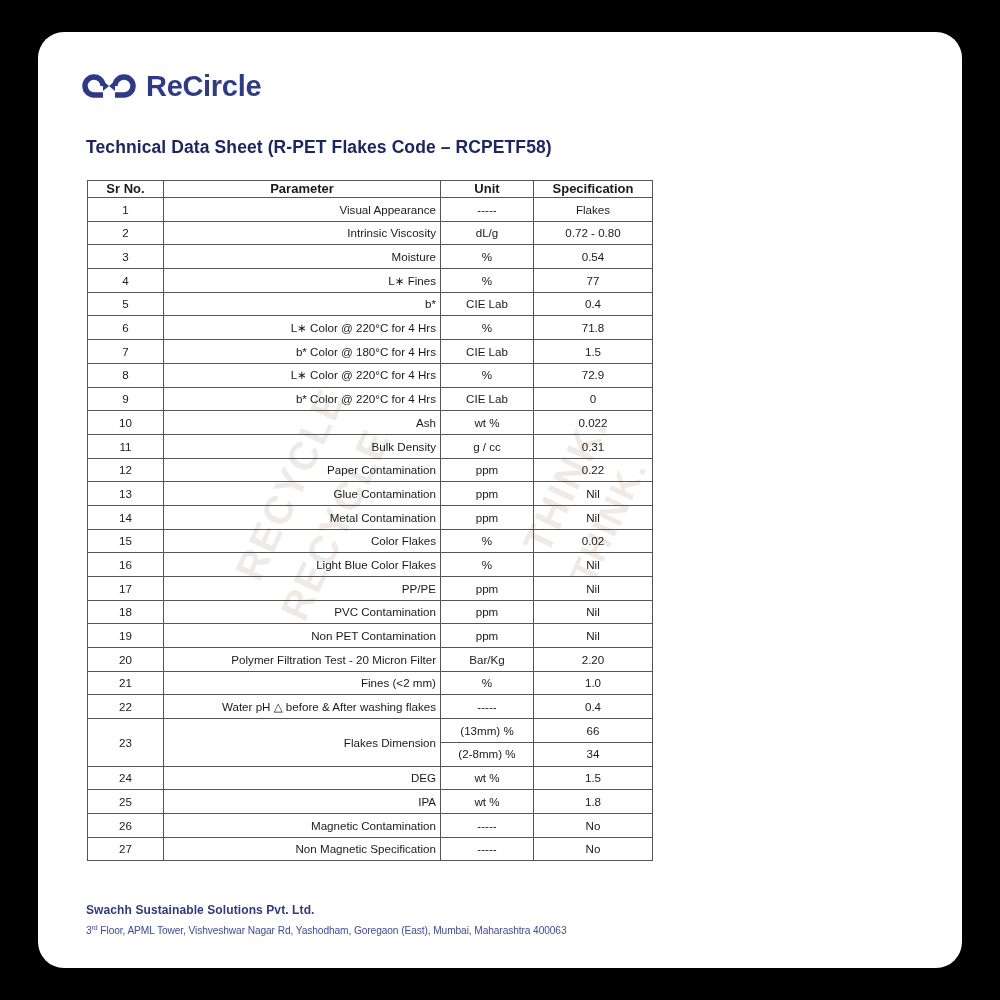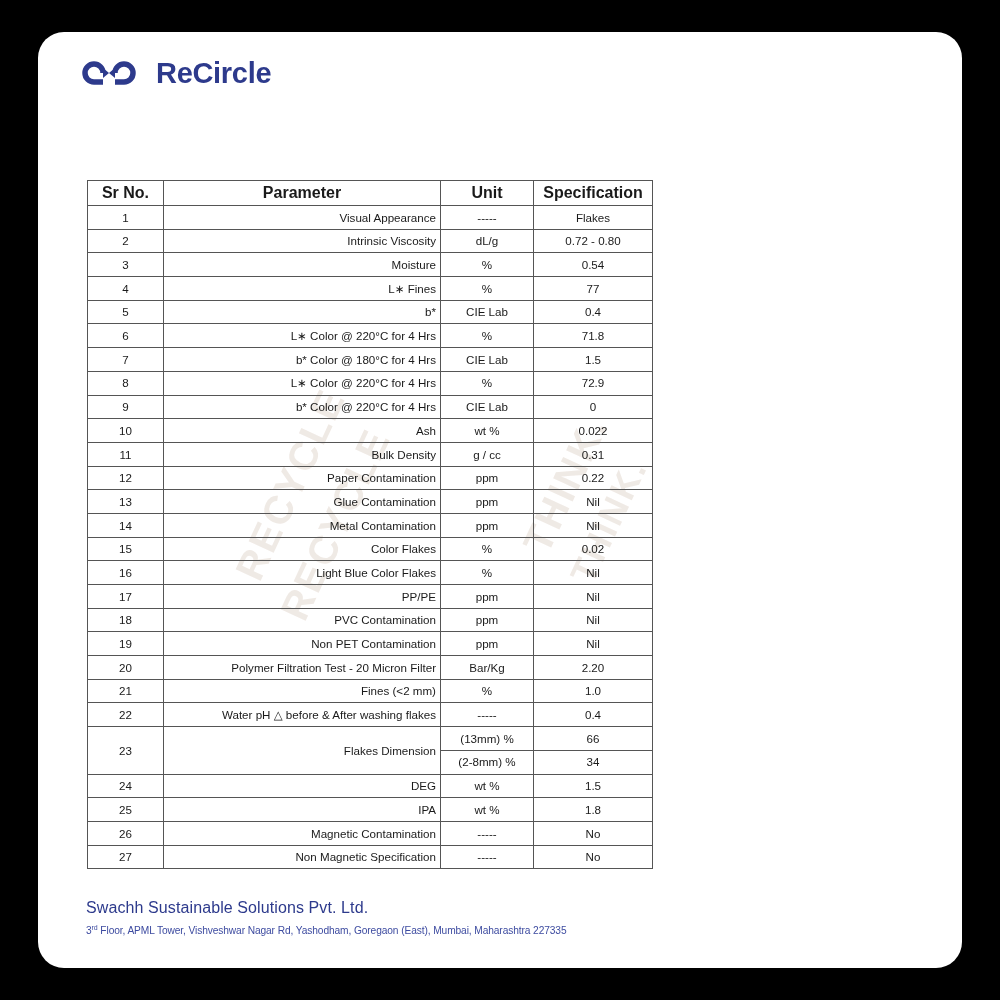--- a/index.html
+++ b/index.html
@@ -40,22 +40,22 @@
     opacity: .95;
   }
   .wm1 { left: 150px; top: 430px; font-size: 40px; transform: rotate(-65deg); }
   .wm2 { left: 195px; top: 470px; font-size: 40px; transform: rotate(-65deg); }
   .wm3 { left: 455px; top: 430px; font-size: 40px; transform: rotate(-65deg); }
   .wm4 { left: 505px; top: 468px; font-size: 36px; transform: rotate(-65deg); }
 
   
   .logo-row {
     position: absolute;
-    left: 43px; top: 24px;
-    display: flex; align-items: center; gap: 19px;
+    left: 43px; top: 37px;
+    display: flex; align-items: center; gap: 9px;
     z-index: 2;
   }
   .logo-mark { width: 56px; height: 34px; display: block; }
   .logo-text {
     font-size: 29px; font-weight: 700; color: #2d3a8c;
     letter-spacing: -0.3px; line-height: 1;
   }
 
   
   .doc-title {
@@ -90,37 +90,37 @@
     font-size: 11.6px;
     color: #1a1a1a;
     height: 23.7px;
     padding: 0 4px;
     font-weight: 400;
     line-height: 1.15;
   }
   table.tds thead th {
     font-weight: 700;
     text-align: center;
-    font-size: 16px;
-    height: 25px;
+    font-size: 13px;
+    height: 17px;
   }
   td.sr { text-align: center; }
   td.param { text-align: right; padding-left: 7px; }
   td.unit { text-align: center; }
   td.spec { text-align: center; }
 
   
   .footer {
     position: absolute;
     left: 48px; bottom: 28px;
     z-index: 2;
   }
   .f-company {
-    font-size: 16px;
-    font-weight: 400;
+    font-size: 12px;
+    font-weight: 700;
     color: #2d3a8c;
     margin-bottom: 5px;
     letter-spacing: .1px;
   }
   .f-line {
     font-size: 10.2px;
     color: #3d4ba0;
     line-height: 1.62;
     letter-spacing: -0.1px;
     white-space: nowrap;
@@ -150,20 +150,21 @@
             <path d="M26 50 L44 50" stroke-linecap="butt"></path>
             <path d="M86 50 L68 50" stroke-linecap="butt"></path>
           </g>
           <path d="M44 22 L56 32 L44 42 Z" fill="#2d3a8c"></path>
           <path d="M68 42 L56 32 L68 22 Z" fill="#2d3a8c"></path>
         </svg>
       </span>
       <span class="logo-text">ReCircle</span>
     </div>
 
+    <div class="doc-title">Technical Data Sheet (R-PET Flakes Code – RCPETF58)</div>
 
     <div class="table-wrap">
       <table class="tds">
         <colgroup>
             <col class="c1">
             <col class="c2">
             <col class="c3">
             <col class="c4">
           </colgroup>
         <thead>
@@ -340,17 +341,17 @@
               <td class="param">Non Magnetic Specification</td>
               <td class="unit">-----</td>
               <td class="spec">No</td>
             </tr>
           </tbody>
       </table>
     </div>
 
     <div class="footer">
       <div class="f-company">Swachh Sustainable Solutions Pvt. Ltd.</div>
-      <div class="f-line"><span>3</span><sup>rd</sup> <span>Floor, APML Tower, Vishveshwar Nagar Rd, Yashodham, Goregaon (East), Mumbai, Maharashtra 227335</span></div>
+      <div class="f-line"><span>3</span><sup>rd</sup> <span>Floor, APML Tower, Vishveshwar Nagar Rd, Yashodham, Goregaon (East), Mumbai, Maharashtra 400063</span></div>
     </div>
 
   </div>
 </div>
 
 </body></html>

